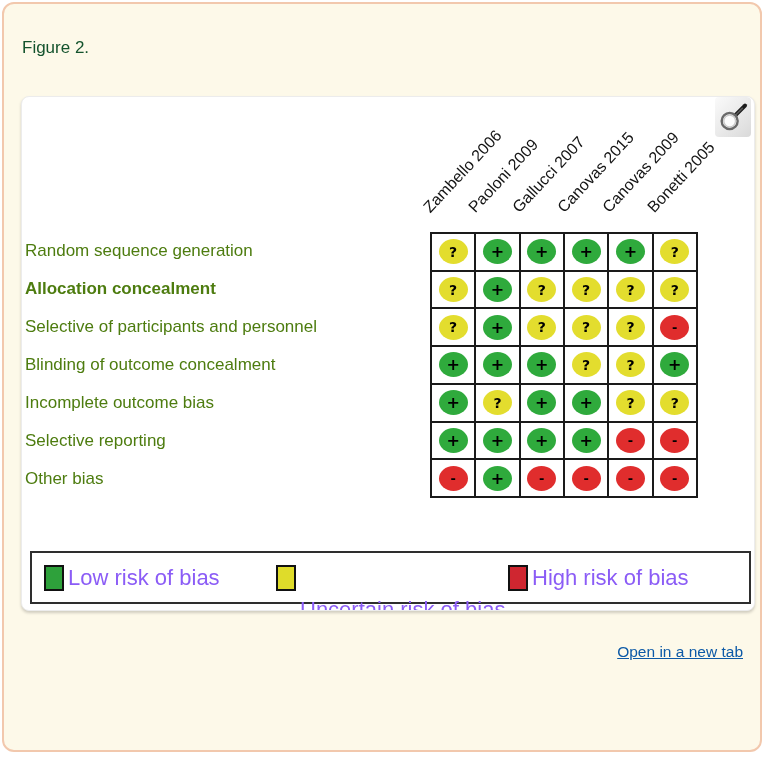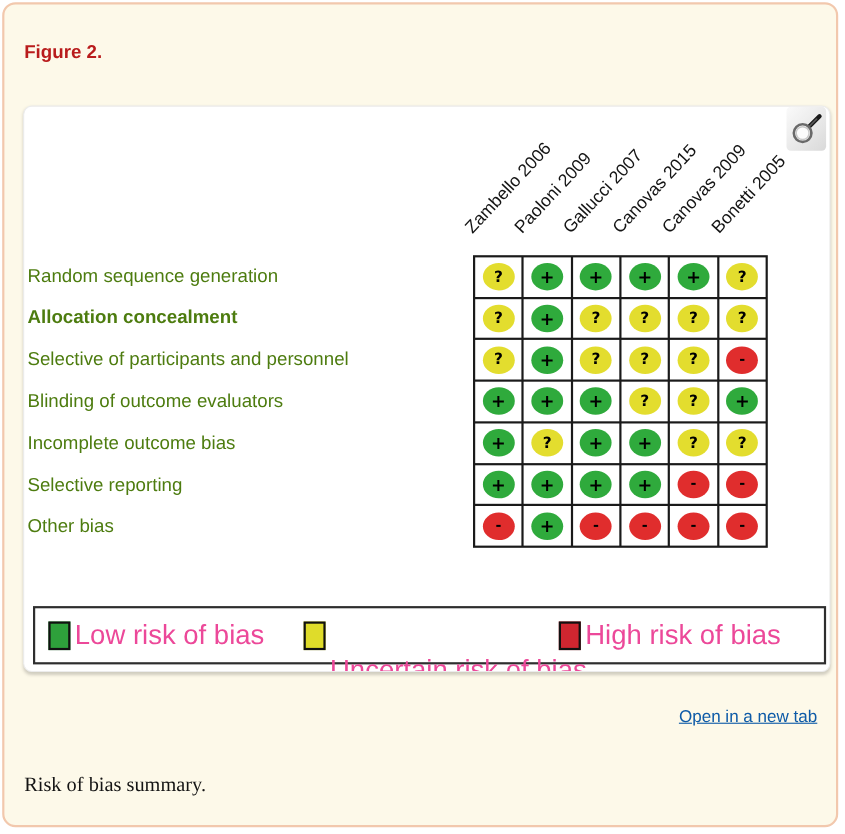--- a/index.html
+++ b/index.html
@@ -1,19 +1,19 @@
 <!DOCTYPE html>
 <html><head>
 <meta charset="utf-8">
 <style>
   html,body{margin:0;padding:0;background:#fff;}
   body{width:768px;height:758px;position:relative;font-family:"Liberation Sans",sans-serif;}
   .card{position:absolute;left:2px;top:2px;width:760px;height:750px;background:#fdf9e9;
         border:2px solid #f2c8ad;border-radius:12px;box-sizing:border-box;}
-  .figure-label{position:absolute;left:18px;top:34px;font-size:17px;font-weight:700;color:#b91c1c;}
+  .figure-label{position:absolute;left:18px;top:34px;font-size:17px;font-weight:400;color:#14532d;}
   .figure-panel{position:absolute;left:17px;top:92px;width:734px;height:515px;background:#fff;
         border:1px solid #ececec;border-radius:8px;box-sizing:border-box;
         box-shadow:0 2px 3px rgba(0,0,0,0.18);overflow:hidden;}
   
   .col-header{position:absolute;height:20px;line-height:20px;font-size:16px;color:#141414;
         white-space:nowrap;transform:rotate(-47deg);transform-origin:0 100%;}
   
   .zoom-btn{position:absolute;top:0px;right:3px;width:36px;height:40px;border:0;padding:2px;
         background:linear-gradient(135deg,#fafafa 0%,#e9e9e9 55%,#d9d9d9 100%);
         border-radius:4px;cursor:pointer;z-index:5;}
@@ -26,21 +26,21 @@
         color:#000;font-family:"DejaVu Sans",sans-serif;}
   .dot-low{font-size:16px;font-weight:900;}
   .dot-unclear{font-size:14px;font-weight:700;}
   .dot-high{font-size:13px;font-weight:900;}
   
   .row-label{position:absolute;left:3px;height:38px;line-height:38px;font-size:17px;color:#4d7c0f;white-space:nowrap;}
   
   .legend-box{position:absolute;left:8px;top:454px;width:721px;height:53px;border:2px solid #2e2e2e;
         background:#fff;box-sizing:border-box;}
   .legend-swatch{position:absolute;top:12px;width:16px;height:22px;border:2px solid #111;}
-  .legend-text{position:absolute;top:0;height:49px;line-height:49px;font-size:25px;color:#ec4899;white-space:nowrap;text-align:center;}
+  .legend-text{position:absolute;top:0;height:49px;line-height:49px;font-size:22px;color:#8b5cf6;white-space:nowrap;text-align:center;}
   
   .open-link{position:absolute;right:17px;top:639px;font-size:15.5px;color:#0d5aa7;
         text-decoration:underline;cursor:pointer;}
   .caption{position:absolute;left:18px;top:700px;font-family:"Liberation Serif",serif;
         font-size:18.5px;color:#141414;}
 </style>
 </head>
 <body>
 
 <div class="card">
@@ -64,21 +64,21 @@
         <line x1="13.5" y1="12" x2="19" y2="6.5" stroke="#555" stroke-width="1.2" stroke-linecap="round"></line>
         <circle cx="9.5" cy="16" r="6" fill="rgba(255,255,255,0.85)" stroke="#6a6a6a" stroke-width="1.8"></circle>
         <circle cx="9.5" cy="16" r="4.4" fill="none" stroke="#c9c9c9" stroke-width="1"></circle>
       </svg>
     </button>
 
     <div id="row-labels">
         <div class="row-label" style="top: 135px;">Random sequence generation</div>
         <div class="row-label" style="top: 173px; font-weight: bold;">Allocation concealment</div>
         <div class="row-label" style="top: 211px;">Selective of participants and personnel</div>
-        <div class="row-label" style="top: 249px;">Blinding of outcome evaluators</div>
+        <div class="row-label" style="top: 249px;">Blinding of outcome concealment</div>
         <div class="row-label" style="top: 287px;">Incomplete outcome bias</div>
         <div class="row-label" style="top: 325px;">Selective reporting</div>
         <div class="row-label" style="top: 363px;">Other bias</div>
       </div>
 
     <div id="rob-grid" class="rob-grid">
         <div class="cell">
           <div class="dot dot-unclear" style="background: rgb(227, 221, 46);">?</div>
         </div>
         <div class="cell">
@@ -212,15 +212,14 @@
         <div class="legend-swatch" style="left: 244px; background: rgb(223, 220, 42);"></div>
         <div class="legend-text" style="left: 268px; margin-top: 32px;">Uncertain risk of bias</div>
         <div class="legend-swatch" style="left: 476px; background: rgb(207, 38, 48);"></div>
         <div class="legend-text" style="left: 500px;">High risk of bias</div>
       </div>
 
   </div>
 
   <a class="open-link">Open in a new tab</a>
 
-  <div class="caption">Risk of bias summary.</div>
 
 </div>
 
 </body></html>

